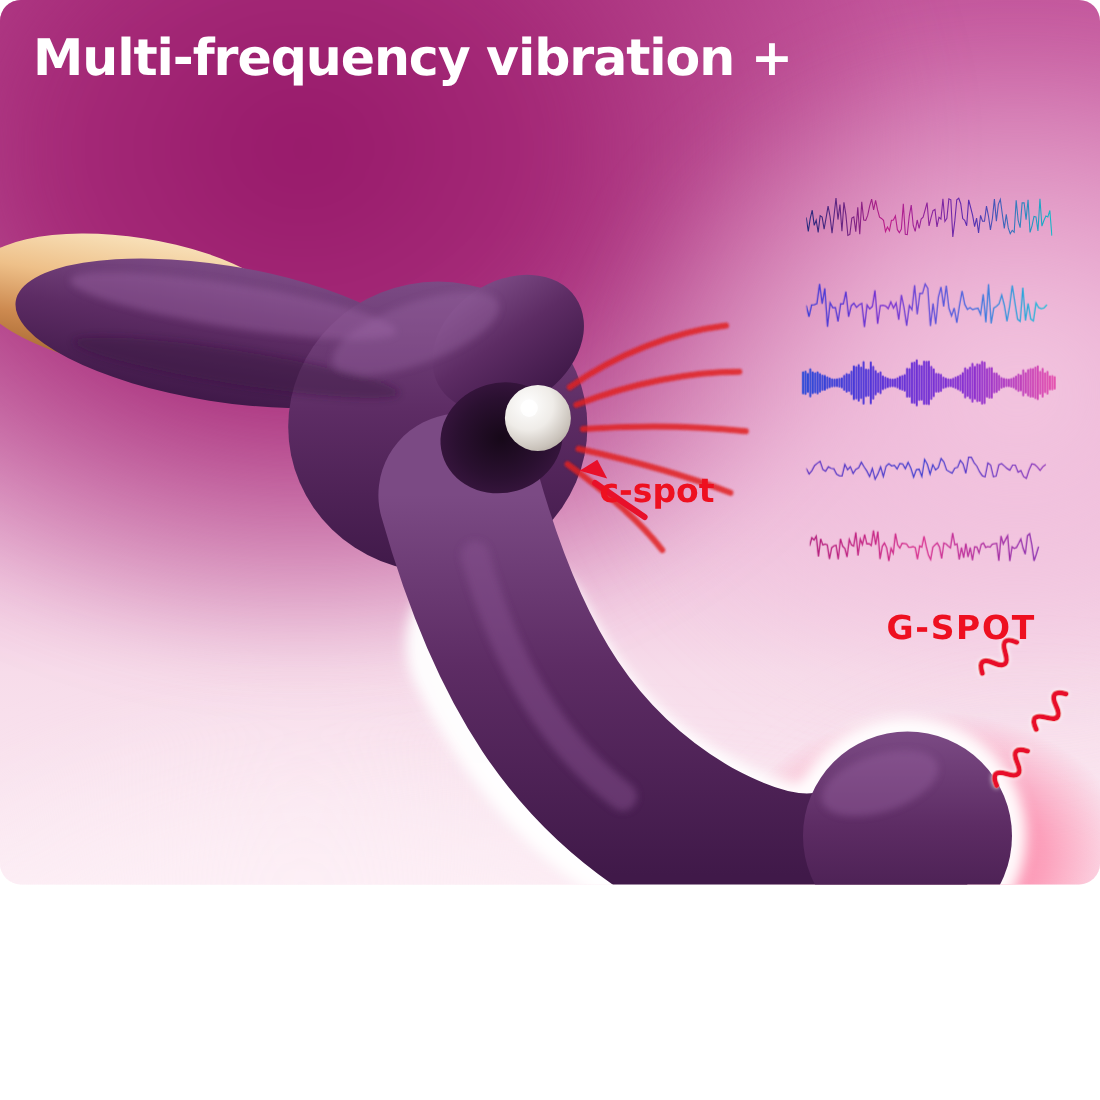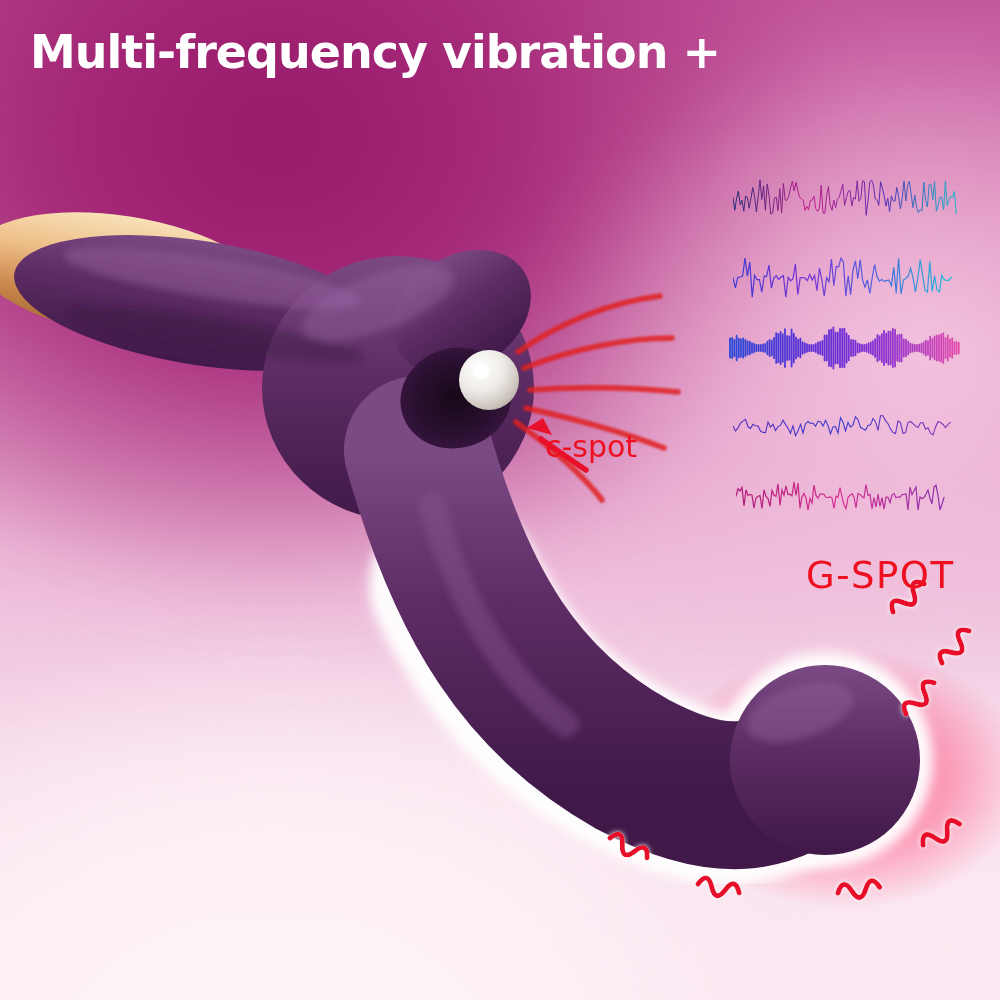--- a/index.html
+++ b/index.html
@@ -1,20 +1,21 @@
 <!DOCTYPE html>
 <html><head>
 <meta charset="utf-8">
 <style>
   *{margin:0;padding:0;box-sizing:border-box}
   html,body{width:1000px;height:1000px;overflow:hidden}
   .stage{
-    position:relative;width:1000px;height:1000px;overflow:hidden;
+    position:relative;width:1000px;height:804px;overflow:hidden;
     font-family:"DejaVu Sans",sans-serif;
     background:linear-gradient(180deg,#c4589d 0%,#d981b8 28%,#edb8d8 55%,#f7dcea 76%,#fcecf4 100%);
+    border-radius:19px;
   }
   .blob{position:absolute;pointer-events:none;border-radius:50%;}
   .blob-topleft{left:-300px;top:-340px;width:1150px;height:950px;
     background:radial-gradient(closest-side,#97196a 0%,#a52a78 40%,rgba(165,42,120,0) 100%);filter:blur(30px);}
   .blob-topright{left:540px;top:30px;width:770px;height:650px;
     background:radial-gradient(closest-side,#f3c6e0 0%,rgba(243,198,224,0) 100%);filter:blur(35px);}
   .blob-bottomwide{left:-150px;top:680px;width:1350px;height:760px;
     background:radial-gradient(closest-side,#f9e4ef 0%,rgba(249,228,239,0) 100%);filter:blur(40px);}
   .blob-crest{left:-300px;top:628px;width:1150px;height:980px;
     background:radial-gradient(closest-side,#fef7fa 0%,#fdf0f6 55%,rgba(253,240,246,0) 100%);filter:blur(25px);}
@@ -26,23 +27,23 @@
 
   .scene{position:absolute;left:0;top:0;width:1000px;height:1000px;z-index:2;}
 
   .wf{position:absolute;z-index:4;}
   #wf0{left:733px;top:178px;}
   #wf1{left:733px;top:256px;}
   #wf2{left:728px;top:322px;}
   #wf3{left:733px;top:402px;}
   #wf4{left:736px;top:478px;}
 
-  .label{position:absolute;z-index:6;font-weight:400;color:#ee1020;white-space:nowrap;}
+  .label{position:absolute;z-index:6;font-weight:700;color:#ee1020;white-space:nowrap;}
   .label-cspot{left:545px;top:429px;font-size:30px;}
-  .label-gspot{left:806px;top:554px;font-size:37px;letter-spacing:1.5px;}
+  .label-gspot{left:806px;top:554px;font-size:30px;letter-spacing:1.5px;}
 </style>
 </head>
 <body>
 
 <div class="stage">
 
   <div class="blob blob-topleft"></div>
   <div class="blob blob-topright"></div>
   <div class="blob blob-bottomwide"></div>
   <div class="blob blob-crest"></div>

